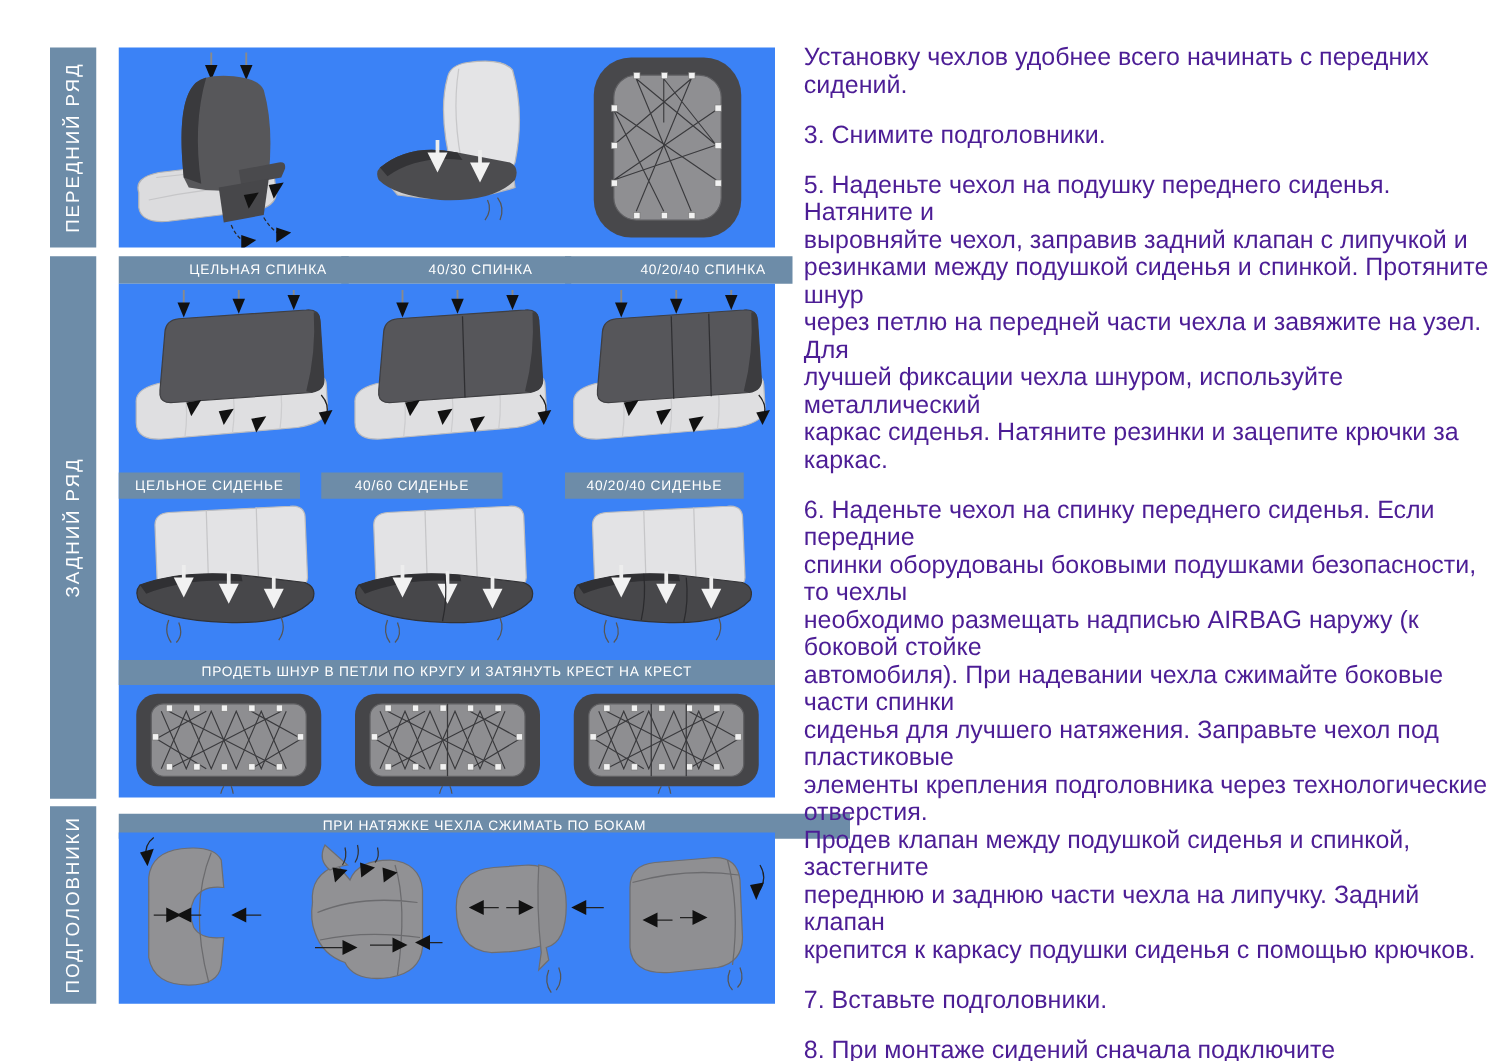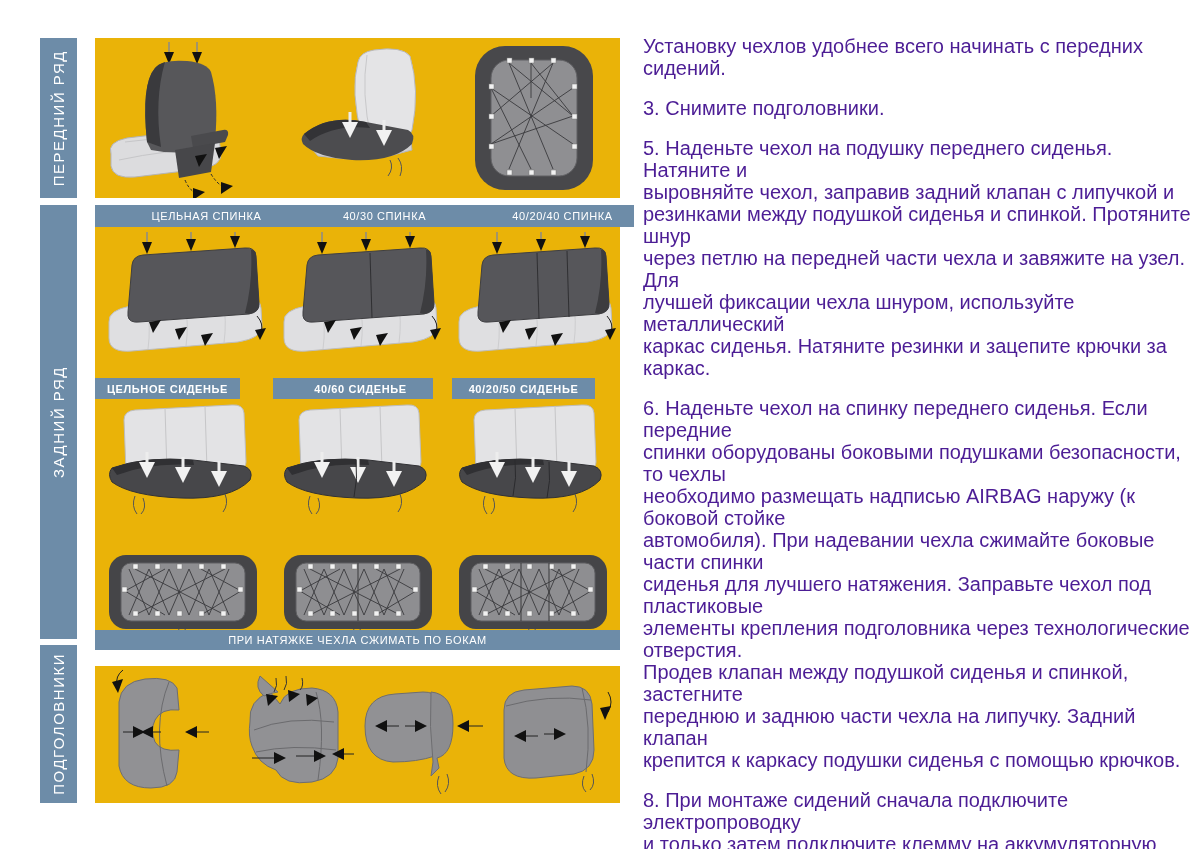--- a/index.html
+++ b/index.html
@@ -7,33 +7,33 @@
         font-family:"Liberation Sans",sans-serif;}
   
   .side-block{position:absolute;left:40px;width:37px;background:#6d8ca8;
         display:flex;align-items:center;justify-content:center;}
   .side-block span{writing-mode:vertical-rl;transform:rotate(180deg);
         color:#fff;font-size:15px;letter-spacing:1.5px;white-space:nowrap;}
   #side1{top:38px;height:160px;}
   #side2{top:205px;height:434px;}
   #side3{top:645px;height:158px;}
   
-  .panel{position:absolute;background:#eab308;font-weight:bold;}
+  .panel{position:absolute;background:#3b82f6;}
   #panel-front{left:95px;top:38px;width:525px;height:160px;display:flex;}
   #panel-back{left:95px;top:227px;width:525px;height:411px;}
   #panel-head{left:95px;top:666px;width:525px;height:137px;display:flex;}
   .bar{position:absolute;background:#6d8ca8;color:#fff;display:flex;align-items:center;
        justify-content:center;font-size:11px;letter-spacing:.6px;white-space:nowrap;}
   .bar.small{height:22px;width:145px;padding-left:39px;}
   #bar-sp1{left:95px;top:205px;}  #bar-sp2{left:273px;top:205px;}  #bar-sp3{left:452px;top:205px;width:143px;}
   .bar.inpanel{height:21px;width:145px;top:151px;}
-  #bar-sd1{left:0;} #bar-sd2{left:178px;padding-left:15px;} #bar-sd3{left:357px;width:143px;}
+  #bar-sd1{left:0;} #bar-sd2{left:162px;} #bar-sd3{left:357px;width:143px;}
   .bar.wide{left:0;width:525px;height:20px;}
   #bar-lace{top:301px;}
-  #bar-head{left:95px;top:630px;width:525px;height:20px;position:absolute;}
+  #bar-head{left:95px;top:651px;width:585px;height:20px;position:absolute;}
   .dsvg{position:absolute;}
   
   .instructions{position:absolute;left:643px;top:30px;width:557px;color:#4c1d95;
         font-size:20px;line-height:22px;padding-top:5px;}
   .instructions p{margin:0 0 18px 0;white-space:pre-line;}
 </style>
 </head>
 <body>
 
 <div class="page">
@@ -173,34 +173,35 @@
       <use href="#bench-back"></use>
       <path d="M100,21 L102,86" stroke="#2f2f32" fill="none"></path>
     </svg>
     <svg class="dsvg" style="left:350px;top:5px" viewBox="0 0 175 135" width="175" height="135">
       <use href="#bench-back"></use>
       <path d="M92,21 L94,87 M122,19 L124,85" stroke="#2f2f32" fill="none"></path>
     </svg>
 
     <div class="bar inpanel" id="bar-sd1">ЦЕЛЬНОЕ СИДЕНЬЕ</div>
     <div class="bar inpanel" id="bar-sd2">40/60 СИДЕНЬЕ</div>
-    <div class="bar inpanel" id="bar-sd3">40/20/50 СИДЕНЬЕ</div>
+    <div class="bar inpanel" id="bar-sd3">40/20/40 СИДЕНЬЕ</div>
 
     <svg class="dsvg" style="left:0;top:177px" viewBox="0 0 175 118" width="175" height="118">
       <use href="#bench-seat"></use>
     </svg>
     <svg class="dsvg" style="left:175px;top:177px" viewBox="0 0 175 118" width="175" height="118">
       <use href="#bench-seat"></use>
       <path d="M86,56 Q88,75 84,93" stroke="#2b2b2e" fill="none"></path>
     </svg>
     <svg class="dsvg" style="left:350px;top:177px" viewBox="0 0 175 118" width="175" height="118">
       <use href="#bench-seat"></use>
       <path d="M70,55 Q72,74 68,92 M104,58 Q106,77 102,94" stroke="#2b2b2e" fill="none"></path>
     </svg>
 
+    <div class="bar wide" id="bar-lace">ПРОДЕТЬ ШНУР В ПЕТЛИ ПО КРУГУ И ЗАТЯНУТЬ КРЕСТ НА КРЕСТ</div>
 
     <svg class="dsvg" style="left:0;top:324px" viewBox="0 0 175 84" width="175" height="84">
       <use href="#lace-frame"></use>
     </svg>
     <svg class="dsvg" style="left:175px;top:324px" viewBox="0 0 175 84" width="175" height="84">
       <use href="#lace-frame"></use>
       <path d="M88,12 L88,70" stroke="#3a3a3d" fill="none"></path>
     </svg>
     <svg class="dsvg" style="left:350px;top:324px" viewBox="0 0 175 84" width="175" height="84">
       <use href="#lace-frame"></use>
@@ -272,17 +273,18 @@
 каркас сиденья. Натяните резинки и зацепите крючки за каркас.</p>
     <p>6. Наденьте чехол на спинку переднего сиденья. Если передние
 спинки оборудованы боковыми подушками безопасности, то чехлы
 необходимо размещать надписью AIRBAG наружу (к боковой стойке
 автомобиля). При надевании чехла сжимайте боковые части спинки
 сиденья для лучшего натяжения. Заправьте чехол под пластиковые
 элементы крепления подголовника через технологические отверстия.
 Продев клапан между подушкой сиденья и спинкой, застегните
 переднюю и заднюю части чехла на липучку. Задний клапан
 крепится к каркасу подушки сиденья с помощью крючков.</p>
+    <p>7. Вставьте подголовники.</p>
     <p>8. При монтаже сидений сначала подключите электропроводку
 и только затем подключите клемму на аккумуляторную батарею.</p>
   </div>
 
 </div>
 
 </body></html>

